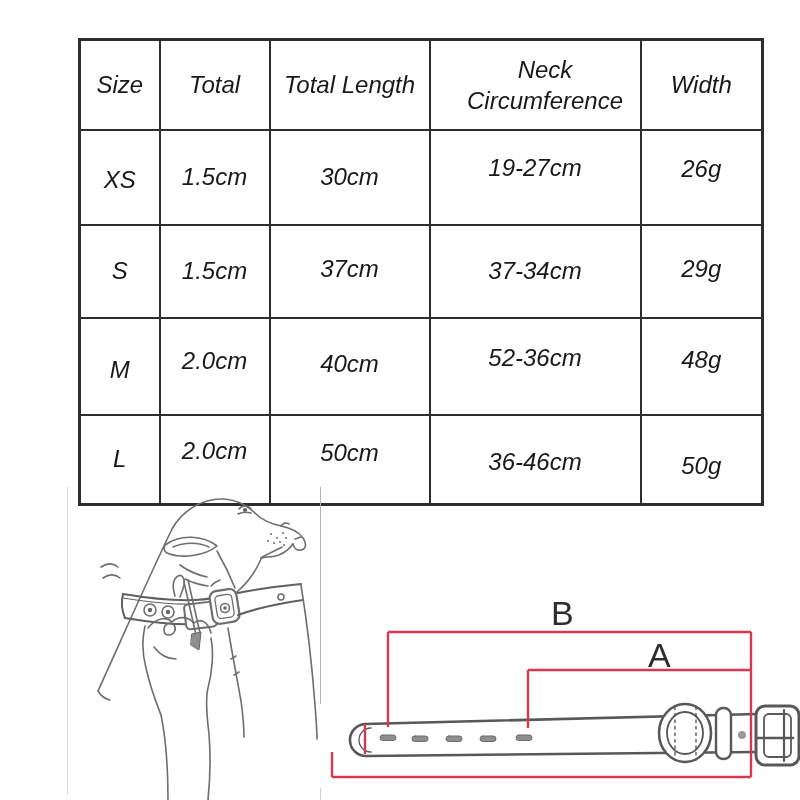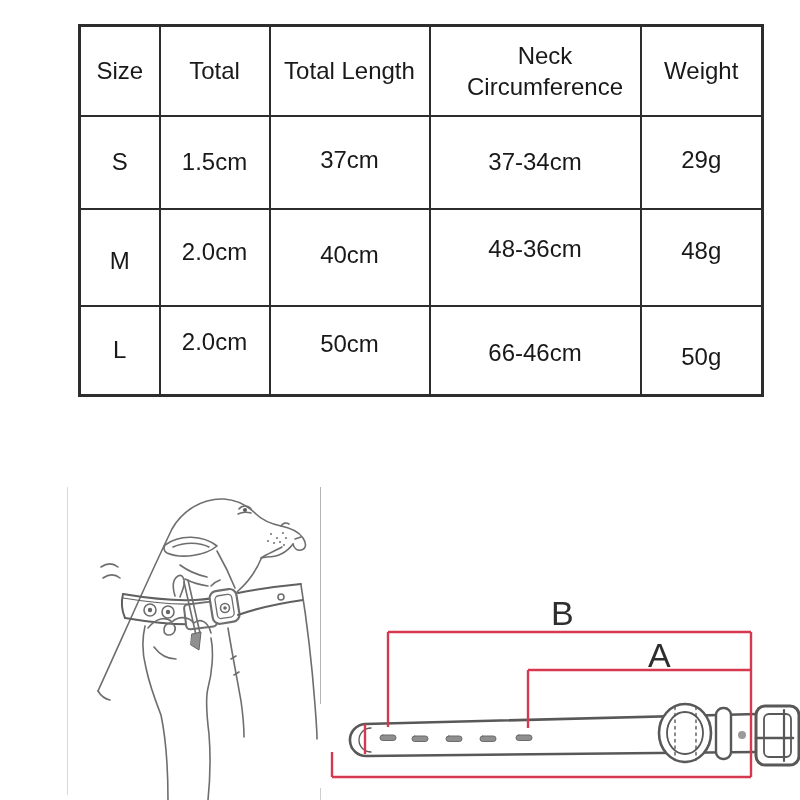--- a/index.html
+++ b/index.html
@@ -2,23 +2,24 @@
 <html><head>
 <meta charset="utf-8">
 <style>
   html,body{margin:0;padding:0;}
   body{
     width:800px;height:800px;background:#ffffff;position:relative;overflow:hidden;
     font-family:"Liberation Sans", sans-serif;color:#191919;
   }
   
   table.size-chart{
-    position:absolute;left:78px;top:24px;
+    position:absolute;left:78px;top:38px;
     border-collapse:collapse;table-layout:fixed;background:#fff;
     border:3px solid #2d2d2d;
+    font-style:italic;
   }
   .size-chart th,.size-chart td{
     border:2px solid #2d2d2d;text-align:center;vertical-align:middle;
     font-size:24px;font-weight:400;padding:0;color:#191919;
   }
   .size-chart th.neck-th{text-align:center;padding-left:20px;line-height:1.3;}
   .size-chart span{display:inline-block;position:relative;}
   
   .j-u9{top:-9px}.j-u8{top:-8px}.j-u6{top:-6px}.j-u5{top:-5px}.j-u2{top:-2px}.j-d3{top:3px}.j-d4{top:4px}.j-d7{top:7px}
   
@@ -47,41 +48,48 @@
       <col style="width:160px">
     <col style="width:211px">
       <col style="width:122px">
   </colgroup>
   <tbody>
       <tr style="height:90px">
     <th><span>Size</span></th>
     <th><span>Total</span></th>
     <th><span>Total Length</span></th>
     <th class="neck-th"><span>Neck Circumference</span></th>
-    <th><span>Weight</span></th>
+    <th><span>Width</span></th>
+  </tr>
+  <tr style="height:95px">
+    <td><span class="j-d3">XS</span></td>
+    <td><span>1.5cm</span></td>
+    <td><span>30cm</span></td>
+    <td><span class="j-u9">19-27cm</span></td>
+    <td><span class="j-u8">26g</span></td>
   </tr>
   <tr style="height:93px">
     <td><span>S</span></td>
     <td><span>1.5cm</span></td>
     <td><span class="j-u2">37cm</span></td>
     <td><span>37-34cm</span></td>
     <td><span class="j-u2">29g</span></td>
   </tr>
   <tr style="height:97px">
     <td><span class="j-d4">M</span></td>
     <td><span class="j-u5">2.0cm</span></td>
     <td><span class="j-u2">40cm</span></td>
-    <td><span class="j-u8">48-36cm</span></td>
+    <td><span class="j-u8">52-36cm</span></td>
     <td><span class="j-u6">48g</span></td>
   </tr>
   <tr style="height:90px">
     <td><span>L</span></td>
     <td><span class="j-u8">2.0cm</span></td>
     <td><span class="j-u6">50cm</span></td>
-    <td><span class="j-d3">66-46cm</span></td>
+    <td><span class="j-d3">36-46cm</span></td>
     <td><span class="j-d7">50g</span></td>
   </tr>
 </tbody>
   </table>
 
 <div class="vline vline-left"></div>
 <div class="vline vline-mid"></div>
 <div class="vline vline-mid-stub"></div>
 
 <svg class="dog-svg" width="256" height="313" viewBox="0 0 256 313">

